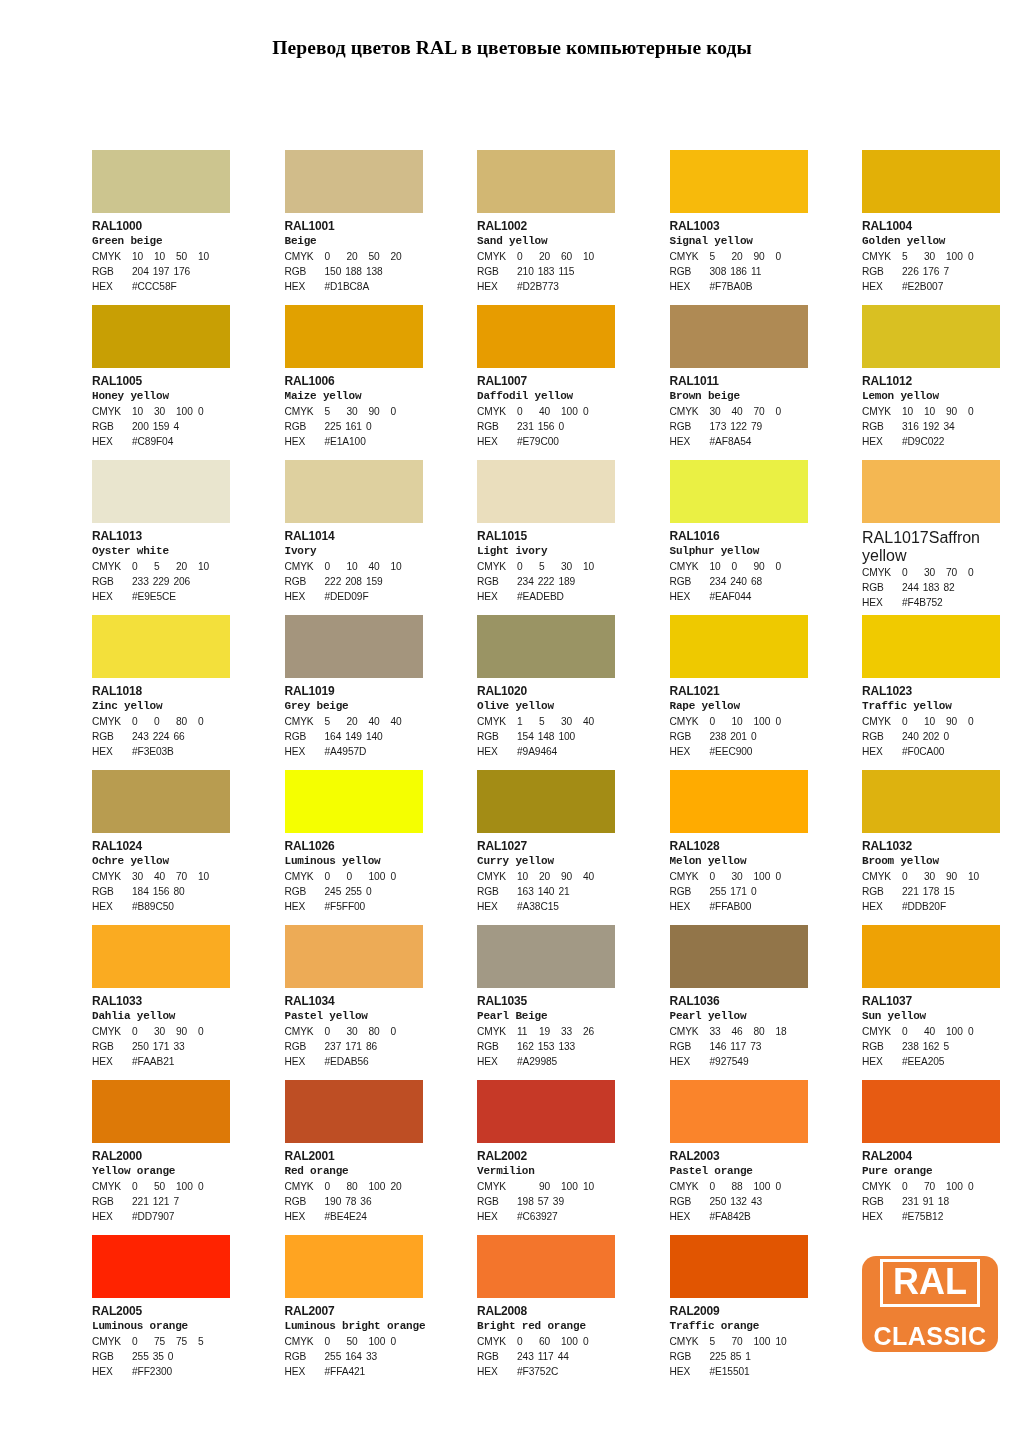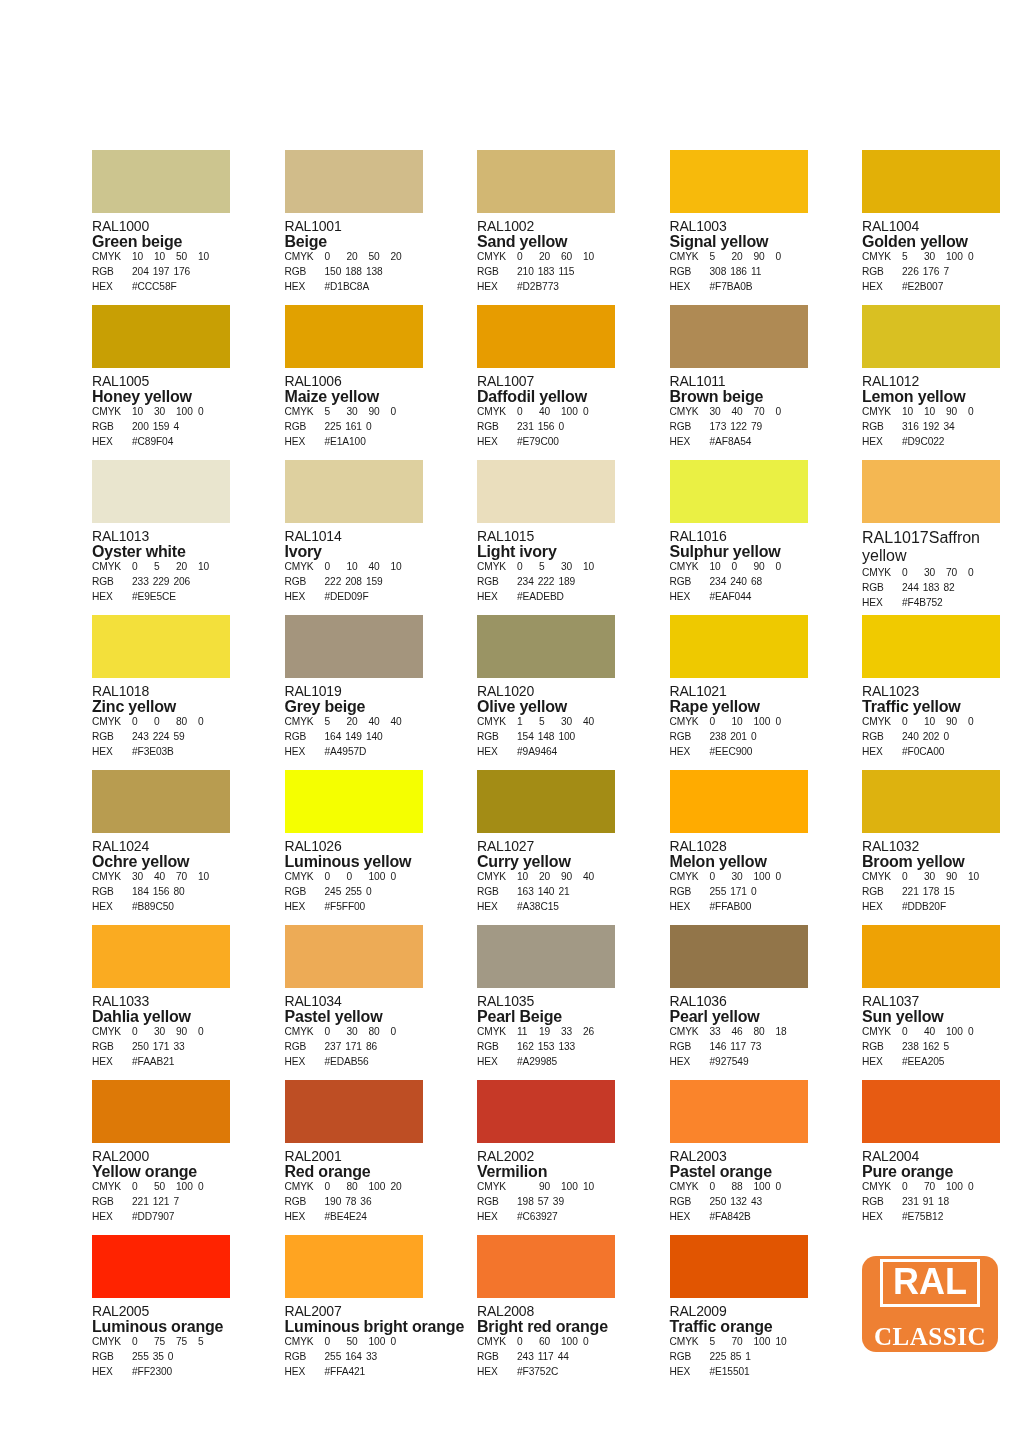--- a/index.html
+++ b/index.html
@@ -65,33 +65,34 @@
     height: 63px;
     display: block;
   }
 
   .info {
     padding-top: 6px;
     color: #1a1a1a;
   }
 
   .ral-code {
-    font-size: 14px;
-    font-weight: normal;
-    line-height: 15px;
-    letter-spacing: -0.2px;
-    white-space: nowrap;
-  }
-
-  .ral-name {
-    font-size: 16px;
+    font-size: 12px;
     font-weight: bold;
     line-height: 15px;
     letter-spacing: -0.2px;
     white-space: nowrap;
+  }
+
+  .ral-name {
+    font-size: 11px;
+    font-weight: bold;
+    line-height: 15px;
+    letter-spacing: -0.2px;
+    white-space: nowrap;
+    font-family: Liberation Mono, monospace;
   }
 
   .spec-line {
     font-size: 10.2px;
     line-height: 15.2px;
     letter-spacing: -0.1px;
     white-space: nowrap;
     display: flex;
   }
 
@@ -133,33 +134,34 @@
     color: #ffffff;
     font-family: "Liberation Sans", sans-serif;
     font-weight: bold;
     font-size: 36px;
     line-height: 38px;
     padding: 1px 10px 3px 10px;
     letter-spacing: 0px;
   }
   .ral-logo .logo-classic {
     color: #ffffff;
-    font-family: Liberation Serif, serif;
+    font-family: Liberation Sans, sans-serif;
     font-weight: bold;
     font-size: 25px;
     line-height: 27px;
     margin-top: 16px;
     letter-spacing: 0.5px;
   }
 </style>
 </head>
 <body>
 
 <div class="page">
 
+  <div class="page-title">Перевод цветов RAL в цветовые компьютерные коды</div>
 
   <div class="grid" id="color-grid">
       <div class="row">
         <div class="cell">
           <div class="swatch" style="background: rgb(204, 197, 143);"></div>
           <div class="info">
             <div class="ral-code">RAL1000</div>
             <div class="ral-name">Green beige</div>
             <div class="spec-line">
               <span class="spec-label">CMYK</span>
@@ -450,21 +452,21 @@
           <div class="swatch" style="background: rgb(243, 224, 59);"></div>
           <div class="info">
             <div class="ral-code">RAL1018</div>
             <div class="ral-name">Zinc yellow</div>
             <div class="spec-line">
               <span class="spec-label">CMYK</span>
               <span class="spec-vals"><span class="cmyk-v">0</span><span class="cmyk-v">0</span><span class="cmyk-v">80</span><span class="cmyk-v">0</span></span>
             </div>
             <div class="spec-line">
               <span class="spec-label">RGB</span>
-              <span class="spec-vals"><span class="rgb-v">243</span><span class="rgb-v">224</span><span class="rgb-v">59</span></span>
+              <span class="spec-vals"><span class="rgb-v">243</span><span class="rgb-v">224</span><span class="rgb-v">66</span></span>
             </div>
             <div class="spec-line">
               <span class="spec-label">HEX</span>
               <span class="spec-vals">#F3E03B</span>
             </div>
           </div>
         </div>
         <div class="cell">
           <div class="swatch" style="background: rgb(164, 149, 125);"></div>
           <div class="info">

